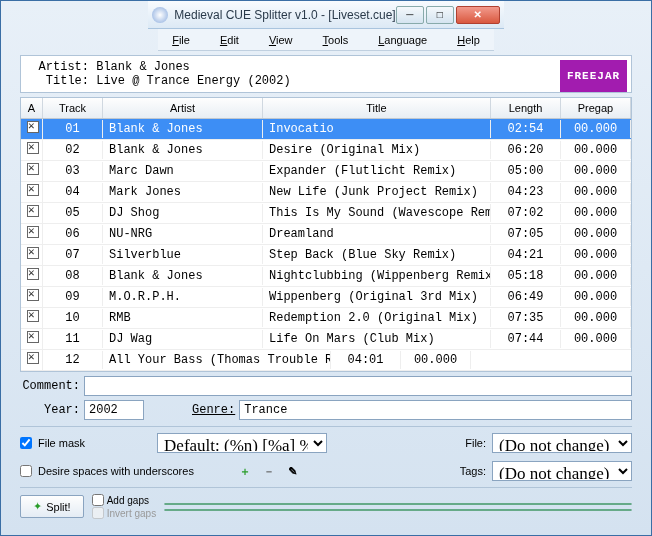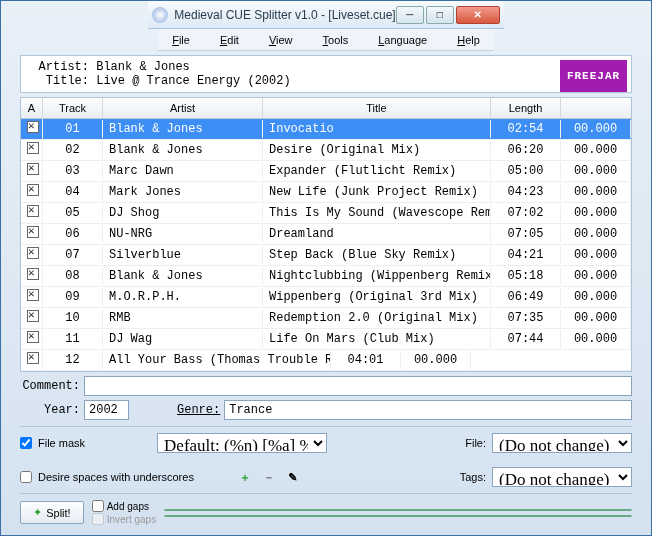--- a/index.html
+++ b/index.html
@@ -29,21 +29,21 @@
 .col-artist { width: 160px; }
 .col-title { width: 228px; }
 .col-length { width: 70px; text-align: center; }
 .col-pregap { width: 70px; text-align: center; }
 .chk { display: inline-block; width: 12px; height: 12px; border: 1px solid #666; background: #fff; position: relative; }
 .chk.checked::after { content: '✕'; position: absolute; top: -3px; left: 0; font-size: 11px; color: #333; }
 .form-row { display: flex; align-items: center; gap: 4px; font-family: 'Courier New', monospace; font-size: 12px; }
 .form-row label { text-align: right; }
 .txt { border: 1px solid #8aa4c0; background: #fff; padding: 2px 4px; font-family: 'Courier New', monospace; font-size: 12px; height: 20px; }
 .sel { border: 1px solid #8aa4c0; background: #fff; padding: 1px 2px; font-family: Tahoma; font-size: 17px; height: 20px; }
-.bottom-panel { border-top: 1px solid #b0c4d8; padding-top: 6px; margin-top: 2px; display: flex; flex-direction: column; gap: 14px; }
+.bottom-panel { border-top: 1px solid #b0c4d8; padding-top: 6px; margin-top: 2px; display: flex; flex-direction: column; gap: 8px; }
 .opt-row { display: flex; align-items: center; gap: 6px; font-size: 11px; }
 .icon-btn { width: 18px; height: 18px; display: inline-flex; align-items: center; justify-content: center; font-weight: bold; cursor: pointer; }
 .split-row { display: flex; align-items: center; gap: 8px; border-top: 1px solid #b0c4d8; padding-top: 6px; margin-top: 2px; }
 .split-btn { padding: 4px 12px; border: 1px solid #8aa4c0; background: linear-gradient(#fefefe, #e4ecf4); cursor: pointer; border-radius: 2px; font-size: 11px; display: flex; align-items: center; gap: 4px; }
 .progress { flex: 1; height: 12px; border: 1px solid #6a8; background: linear-gradient(#5fef5f, #2ac92a); border-radius: 2px; }
 .gap-opts { display: flex; flex-direction: column; gap: 1px; font-size: 10px; }
 .gap-opts label { display: flex; align-items: center; gap: 3px; }
 .bars { flex: 1; display: flex; flex-direction: column; gap: 4px; }
 input[type=checkbox] { width: 12px; height: 12px; }
 .link { text-decoration: underline; cursor: pointer; }
@@ -78,20 +78,21 @@
       <div class="logo">FREEJAR</div>
     </div>
 
     <div class="grid">
       <div class="grid-head">
         <div class="col-a">A</div>
         <div class="col-track">Track</div>
         <div class="col-artist">Artist</div>
         <div class="col-title">Title</div>
         <div class="col-length">Length</div>
+        <div class="col-pregap">Pregap</div>
       </div>
       <div class="grid-body" id="grid-body">
           <div class="grid-row selected">
             <div class="col-a"><span class="chk checked"></span></div>
             <div class="col-track">01</div>
             <div class="col-artist">Blank &amp; Jones</div>
             <div class="col-title">Invocatio</div>
             <div class="col-length">02:54</div>
             <div class="col-pregap">00.000</div>
           </div>
@@ -184,21 +185,21 @@
           </div>
         </div>
     </div>
 
     <div class="form-row">
       <label style="width:60px">Comment:</label>
       <input class="txt" style="flex: 1 1 0%;" value="">
     </div>
     <div class="form-row">
       <label style="width:60px">Year:</label>
-      <input class="txt" style="width: 45px;" value="2002">
+      <input class="txt" style="width: 60px;" value="2002">
       <span style="flex:0 0 40px"></span>
       <label class="link">Genre:</label>
       <input class="txt" style="flex: 1 1 0%;" value="Trance">
     </div>
 
     <div class="bottom-panel">
       <div class="opt-row">
         <input type="checkbox" checked="" style="">
         <span>File mask</span>
         <span style="flex:0 0 60px"></span>

